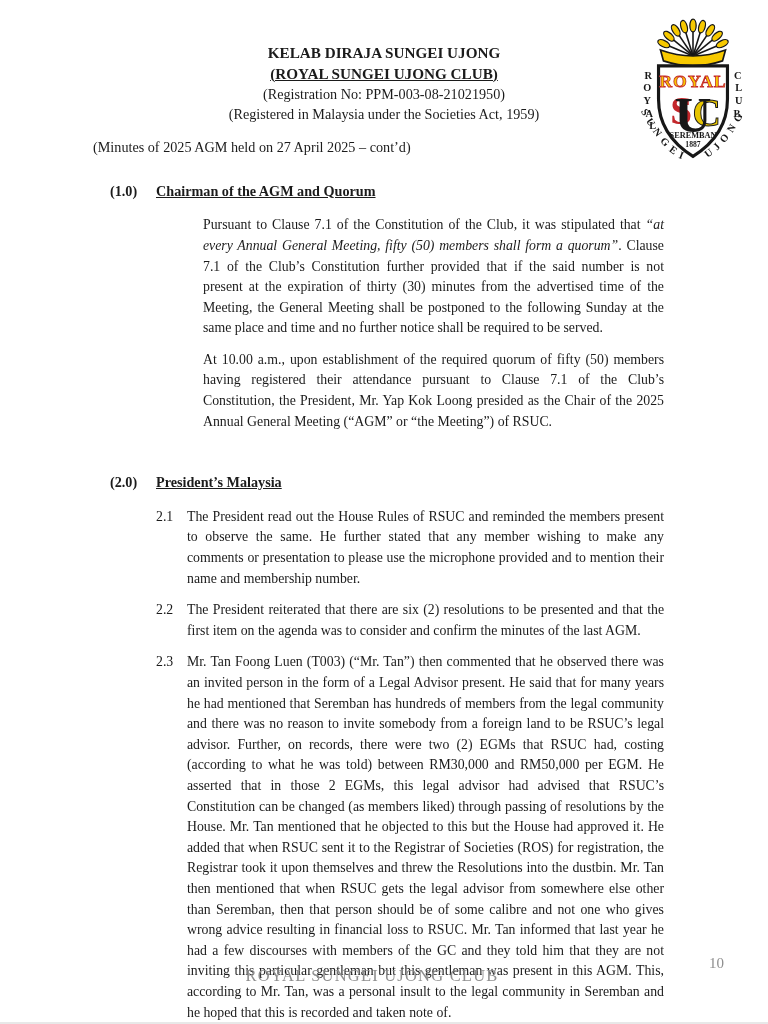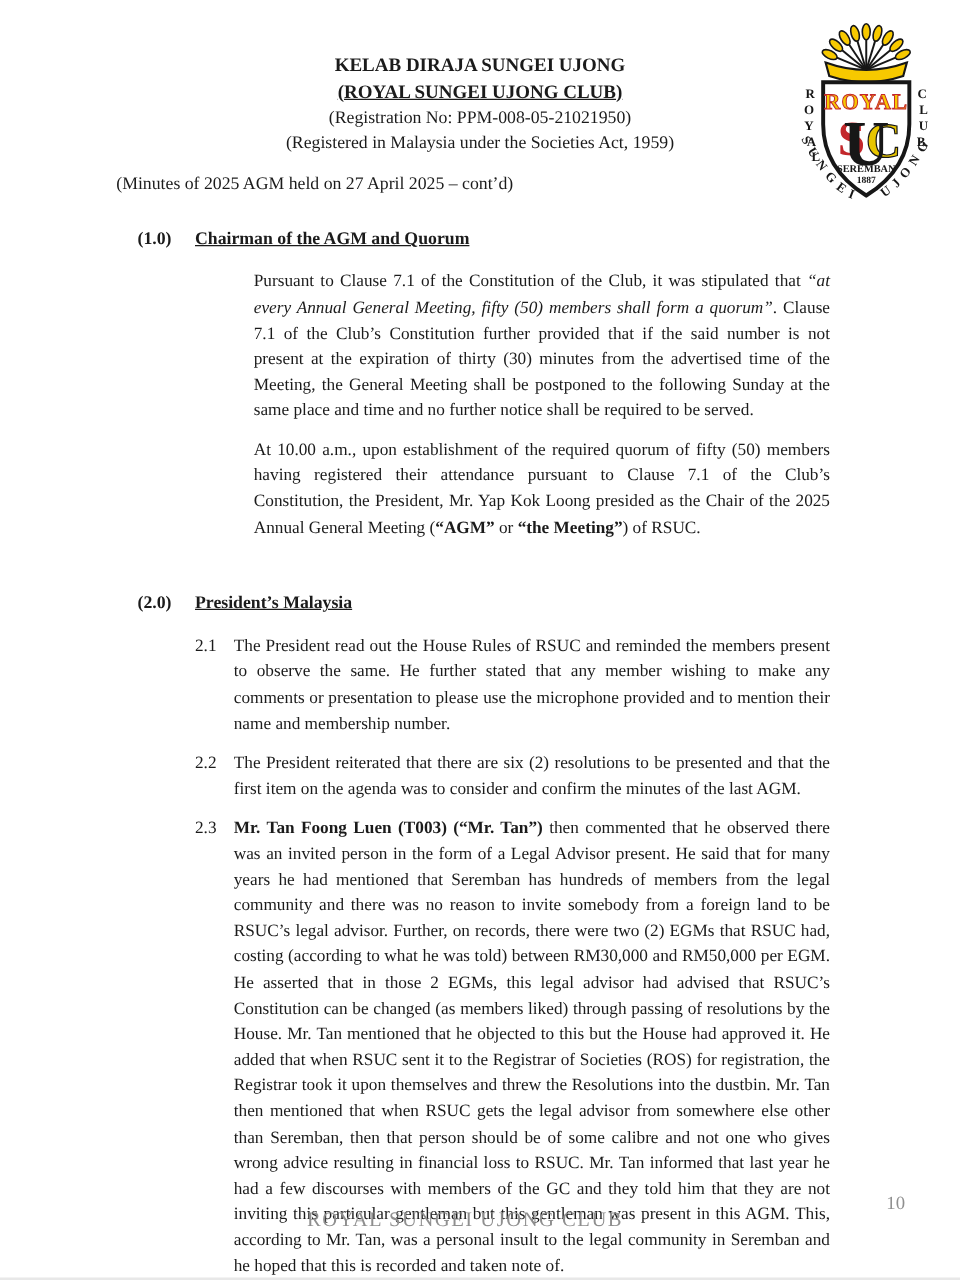--- a/index.html
+++ b/index.html
@@ -2,21 +2,21 @@
 <html><head>
 <meta charset="utf-8">
 <style>
   * { margin:0; padding:0; box-sizing:border-box; }
   html,body { background:#ffffff; }
   .page {
     position:relative; width:768px; height:1024px; margin:0 auto;
     background:#ffffff; color:#1b1b1b; overflow:hidden;
     font-family:"Liberation Serif","DejaVu Serif",serif;
   }
-  .b { font-weight:bold; }
+  .b { font-weight:normal; }
   .i { font-style:italic; }
 
   
   .logo { position:absolute; top:8px; right:10px; width:130px; height:157px; }
   .logo text { font-family:"Liberation Serif","DejaVu Serif",serif; font-weight:bold; }
   .plume-stalk { stroke:#171717; stroke-width:1.6; }
   .plume-tip   { fill:#F7C900; stroke:#171717; stroke-width:1.3; }
   .crown-band  { fill:#F7C900; stroke:#171717; stroke-width:1.7; }
   .shield      { fill:#ffffff; stroke:#171717; stroke-width:3.2; }
   .side-letter { font-size:10.5px; fill:#171717; }
@@ -103,21 +103,21 @@
 
     <path id="arcPath" d="M 14 106 Q 66 204 118 106" fill="none"></path>
     <text class="arc-text">
       <textPath href="#arcPath" startOffset="50%" text-anchor="middle">SUNGEI UJONG</textPath>
     </text>
   </svg>
 
   <div class="header">
     <div class="h1">KELAB DIRAJA SUNGEI UJONG</div>
     <div class="h2">(ROYAL SUNGEI UJONG CLUB)</div>
-    <div class="h3">(Registration No: PPM-008-05-21021950)</div>
+    <div class="h3">(Registration No: PPM-003-08-21021950)</div>
     <div class="h3">(Registered in Malaysia under the Societies Act, 1959)</div>
   </div>
 
   <div class="minutes">(Minutes of 2025 AGM held on 27 April 2025 – cont’d)</div>
 
   <div class="content">
 
     <div class="section">
       <div class="sec-num">(1.0)</div>
       <div class="sec-body">

